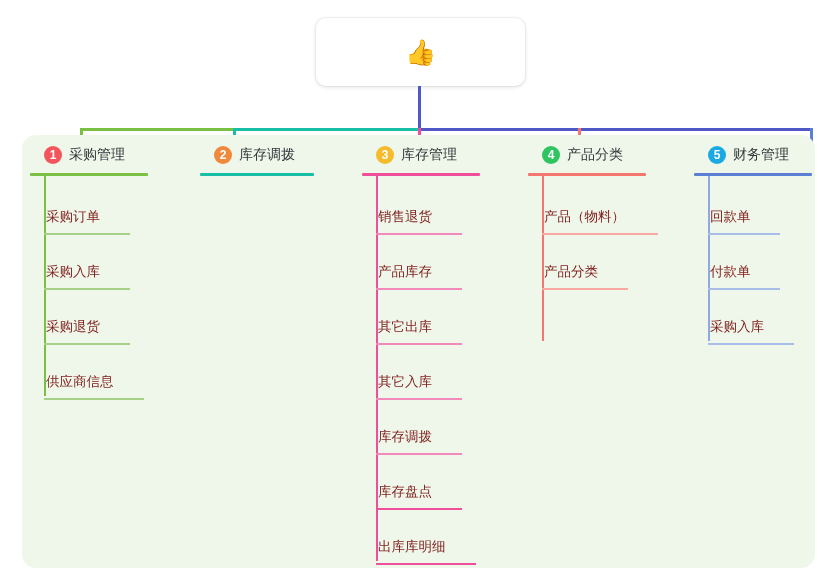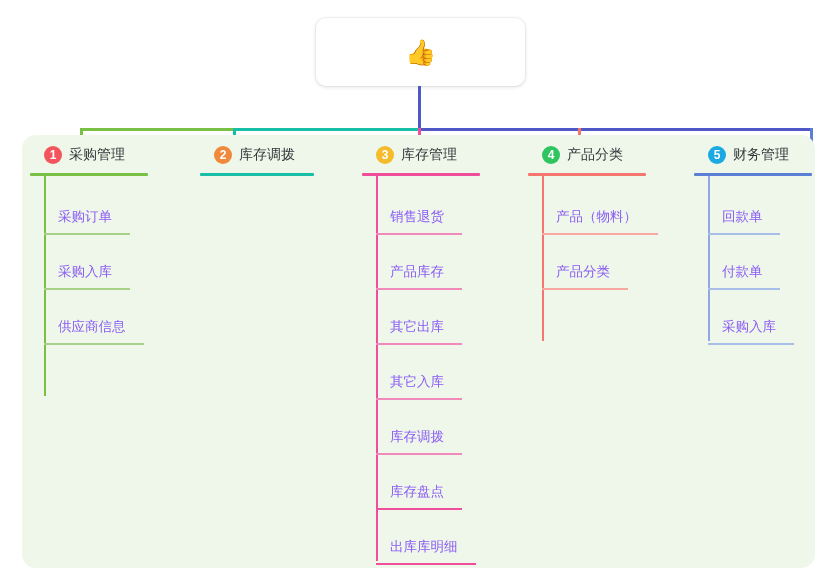--- a/index.html
+++ b/index.html
@@ -112,24 +112,24 @@
     top: 0;
     width: 2px;
   }
   .leaf {
     position: relative;
     height: 55px;
     box-sizing: border-box;
   }
   .leaf-text {
     position: absolute;
-    left: 28px;
+    left: 16px;
     bottom: 9px;
     font-size: 13.5px;
-    color: #8b5cf6;
+    color: #7f1d1d;
     white-space: nowrap;
   }
   .leaf-rule {
     position: absolute;
     left: 14px;
     bottom: 0;
     height: 2px;
   }
 </style>
 </head>
@@ -165,20 +165,24 @@
       <div class="spine" style="background:#7ac143; height:220px;"></div>
       <div class="leaf">
         <span class="leaf-text">采购订单</span>
         <span class="leaf-rule" style="background:#a7d186; width:86px;"></span>
       </div>
       <div class="leaf">
         <span class="leaf-text">采购入库</span>
         <span class="leaf-rule" style="background:#a7d186; width:86px;"></span>
       </div>
       <div class="leaf">
+        <span class="leaf-text">采购退货</span>
+        <span class="leaf-rule" style="background:#a7d186; width:86px;"></span>
+      </div>
+      <div class="leaf">
         <span class="leaf-text">供应商信息</span>
         <span class="leaf-rule" style="background:#a7d186; width:100px;"></span>
       </div>
     </div>
   </div>
 
   <div class="branch" style="left:200px; width:150px;">
     <div class="branch-head">
       <span class="badge" style="background:#f0893c;">2</span>
       <span class="branch-label">库存调拨</span>

